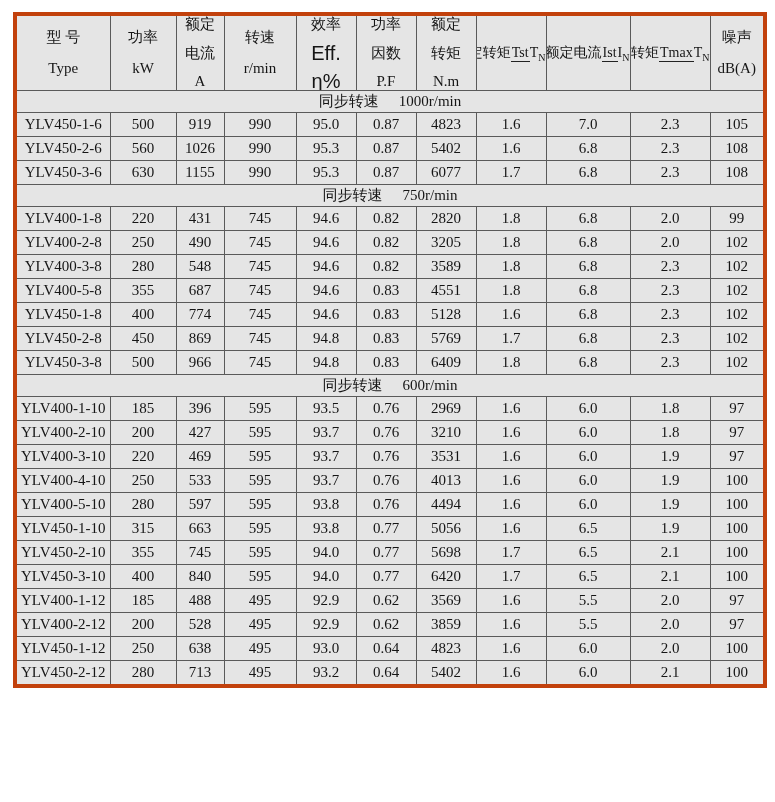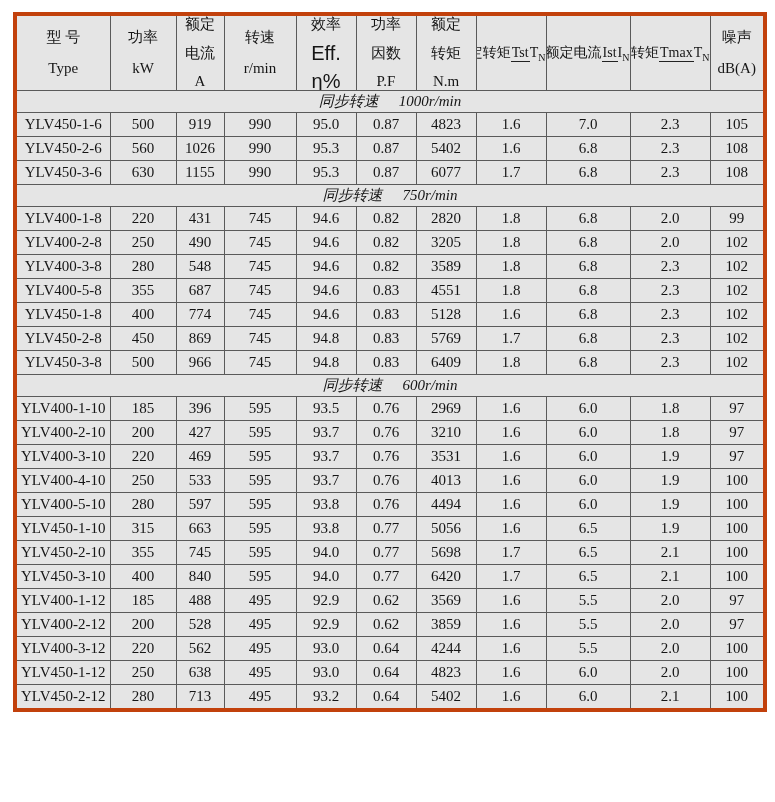--- a/index.html
+++ b/index.html
@@ -24,21 +24,21 @@
     text-align: center;
     vertical-align: middle;
     font-size: 15px;
     font-weight: normal;
     color: #151515;
     overflow: hidden;
     white-space: nowrap;
   }
   .spec thead th { height: 74px; }
   .spec tbody td { height: 23px; }
-  tr.section-row td { height: 21px; font-style: italic; }
+  tr.section-row td { height: 21px; }
   .hwrap {
     display: flex;
     flex-direction: column;
     justify-content: space-evenly;
     align-items: center;
     height: 74px;
     line-height: 17px;
   }
   .hwrap.tight { justify-content: space-between; gap: 1px; }
   .h-sans { font-family: "Liberation Sans", sans-serif; font-size: 20px; }
@@ -419,33 +419,20 @@
           <td>495</td>
           <td>92.9</td>
           <td>0.62</td>
           <td>3859</td>
           <td>1.6</td>
           <td>5.5</td>
           <td>2.0</td>
           <td>97</td>
         </tr>
         <tr>
-          <td class="model">YLV400-3-12</td>
-          <td>220</td>
-          <td>562</td>
-          <td>495</td>
-          <td>93.0</td>
-          <td>0.64</td>
-          <td>4244</td>
-          <td>1.6</td>
-          <td>5.5</td>
-          <td>2.0</td>
-          <td>100</td>
-        </tr>
-        <tr>
           <td class="model">YLV450-1-12</td>
           <td>250</td>
           <td>638</td>
           <td>495</td>
           <td>93.0</td>
           <td>0.64</td>
           <td>4823</td>
           <td>1.6</td>
           <td>6.0</td>
           <td>2.0</td>

